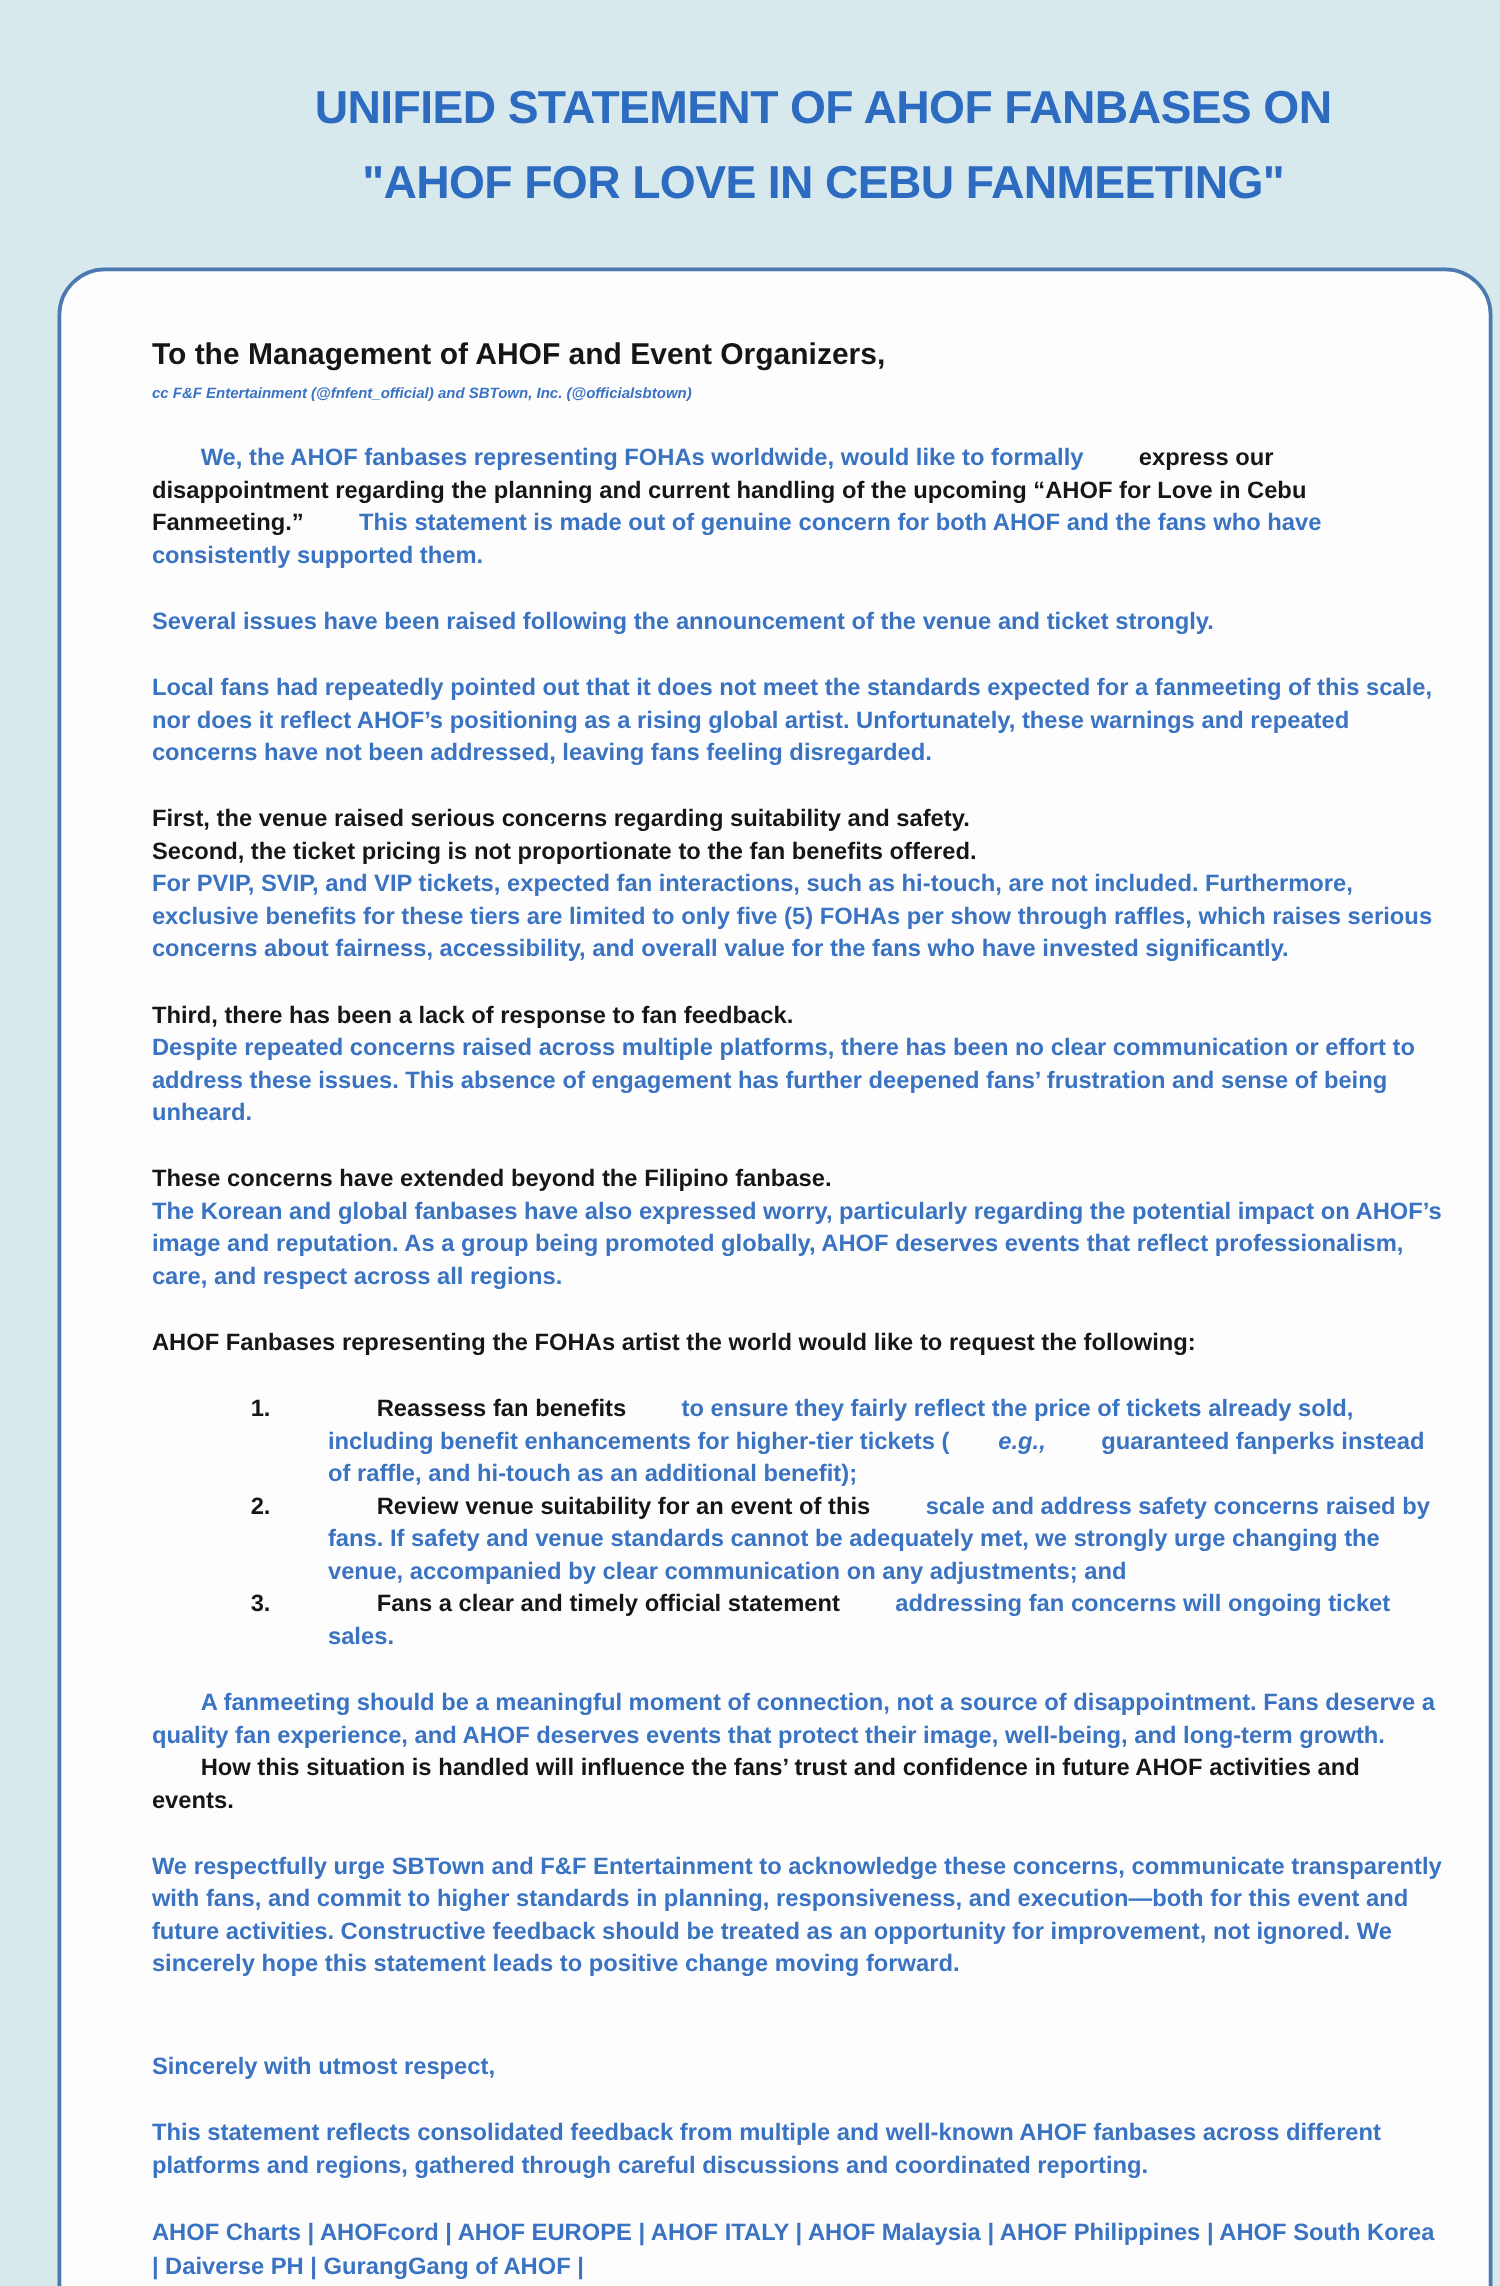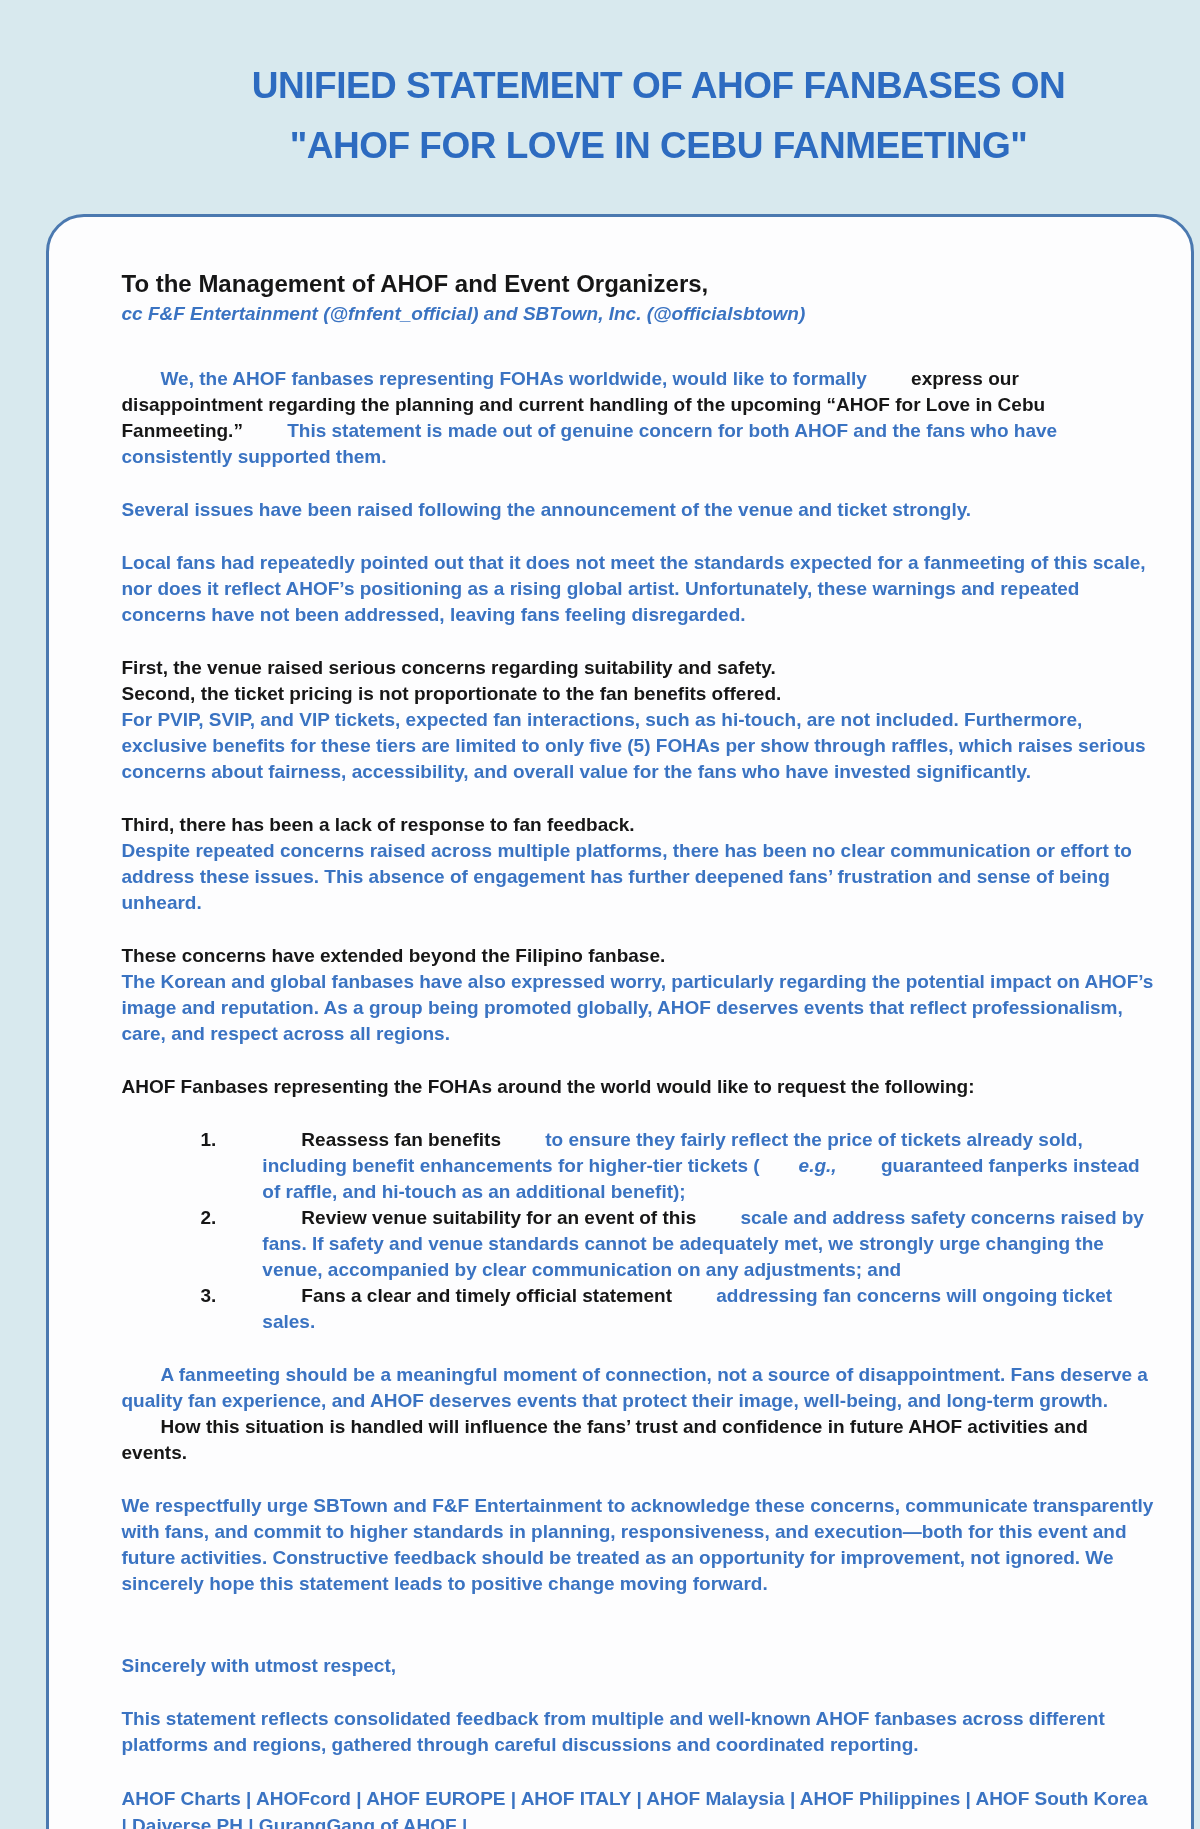--- a/index.html
+++ b/index.html
@@ -41,23 +41,23 @@
     padding: 52px 36px 84px 34px;
   }
   .salutation {
     margin: 0;
     color: var(--ink);
     font-size: 24px;
     font-weight: 700;
     line-height: 30px;
   }
   .cc-line {
-    margin: 2px 0 39px 0;
+    margin: 2px 0 27px 0;
     color: var(--body-blue);
-    font-size: 19px;
+    font-size: 12px;
     font-weight: 700;
     font-style: italic;
     line-height: 26px;
   }
   .para {
     margin: 0 0 27px 0;
     font-size: 19px;
     font-weight: 700;
     line-height: 26px;
     color: var(--body-blue);
@@ -110,21 +110,21 @@
 
     <p class="para tight ink">Second, the ticket pricing is not proportionate to the fan benefits offered.</p>
     <p class="para">For PVIP, SVIP, and VIP tickets, expected fan interactions, such as hi-touch, are not included. Furthermore, exclusive benefits for these tiers are limited to only five (5) FOHAs per show through raffles, which raises serious concerns about fairness, accessibility, and overall value for the fans who have invested significantly.</p>
 
     <p class="para tight ink">Third, there has been a lack of response to fan feedback.</p>
     <p class="para">Despite repeated concerns raised across multiple platforms, there has been no clear communication or effort to address these issues. This absence of engagement has further deepened fans’ frustration and sense of being unheard.</p>
 
     <p class="para tight ink">These concerns have extended beyond the Filipino fanbase.</p>
     <p class="para">The Korean and global fanbases have also expressed worry, particularly regarding the potential impact on AHOF’s image and reputation. As a group being promoted globally, AHOF deserves events that reflect professionalism, care, and respect across all regions.</p>
 
-    <p class="para ink">AHOF Fanbases representing the FOHAs around the world would like to request the following:</p>
+    <p class="para ink">AHOF Fanbases representing the FOHAs artist the world would like to request the following:</p>
 
     <div class="requests">
       <div class="req">
         <span class="num">1.</span>
         <span class="txt"><span class="ink">Reassess fan benefits </span><span>to ensure they fairly reflect the price of tickets already sold, including benefit enhancements for higher-tier tickets (</span><span class="it">e.g.,</span><span> guaranteed fanperks instead of raffle, and hi-touch as an additional benefit);</span></span>
       </div>
       <div class="req">
         <span class="num">2.</span>
         <span class="txt"><span class="ink">Review venue suitability for an event of this </span><span>scale and address safety concerns raised by fans. If safety and venue standards cannot be adequately met, we strongly urge changing the venue, accompanied by clear communication on any adjustments; and</span></span>
       </div>

